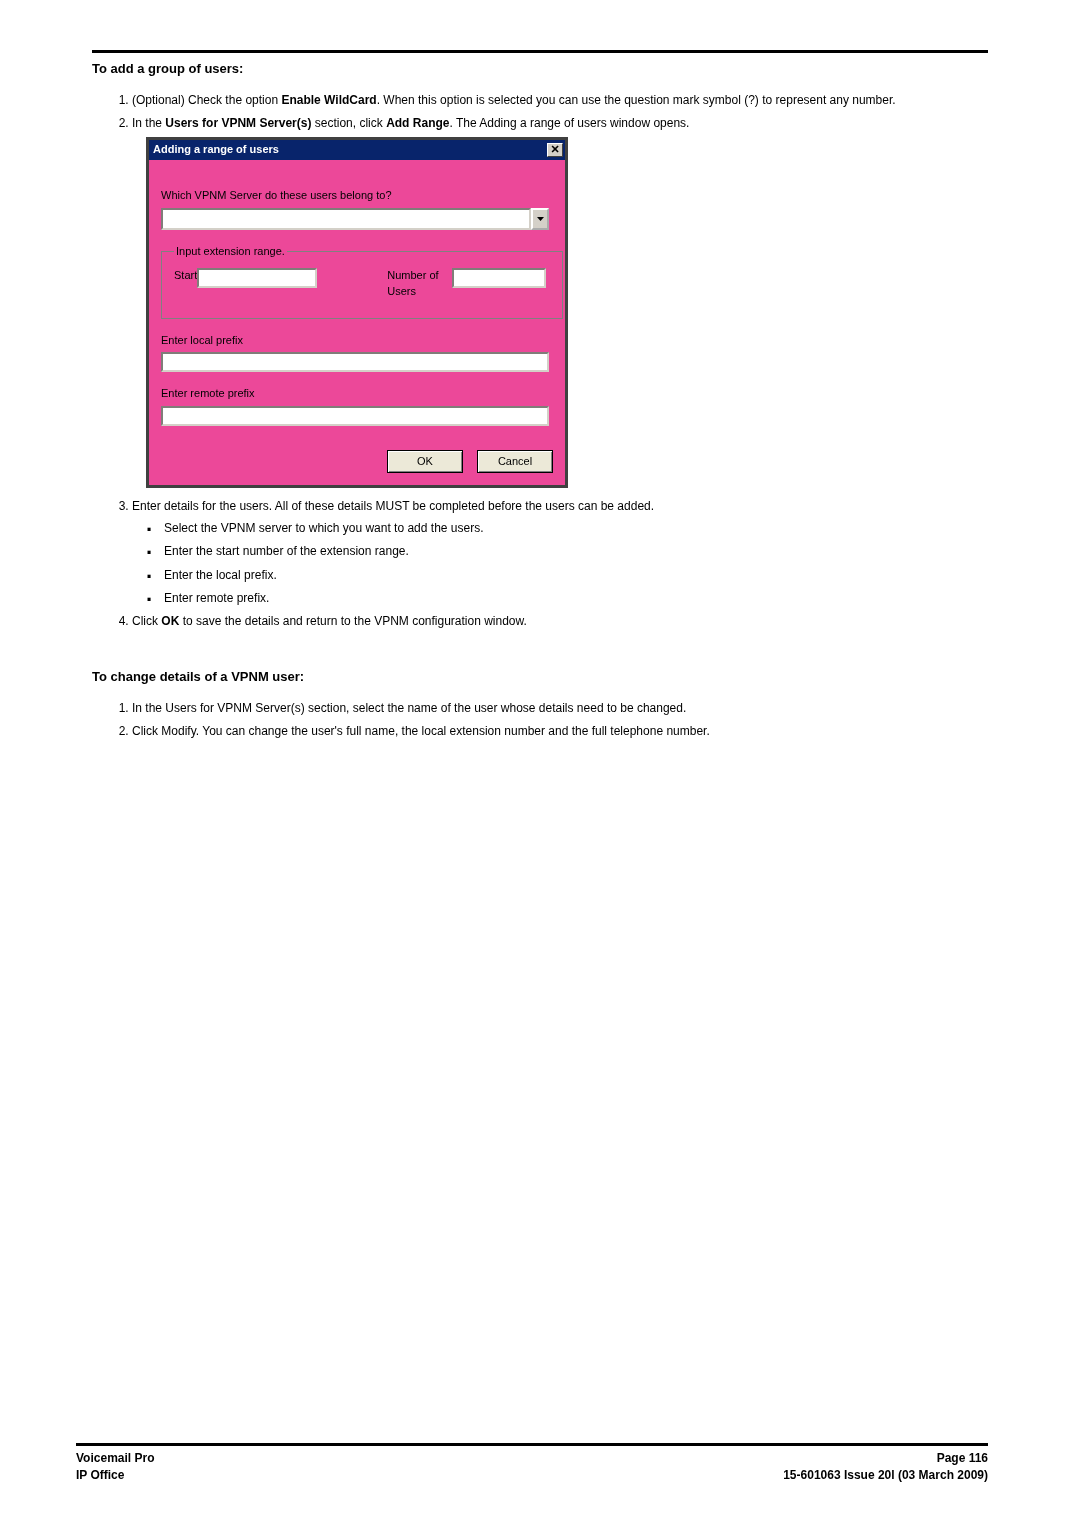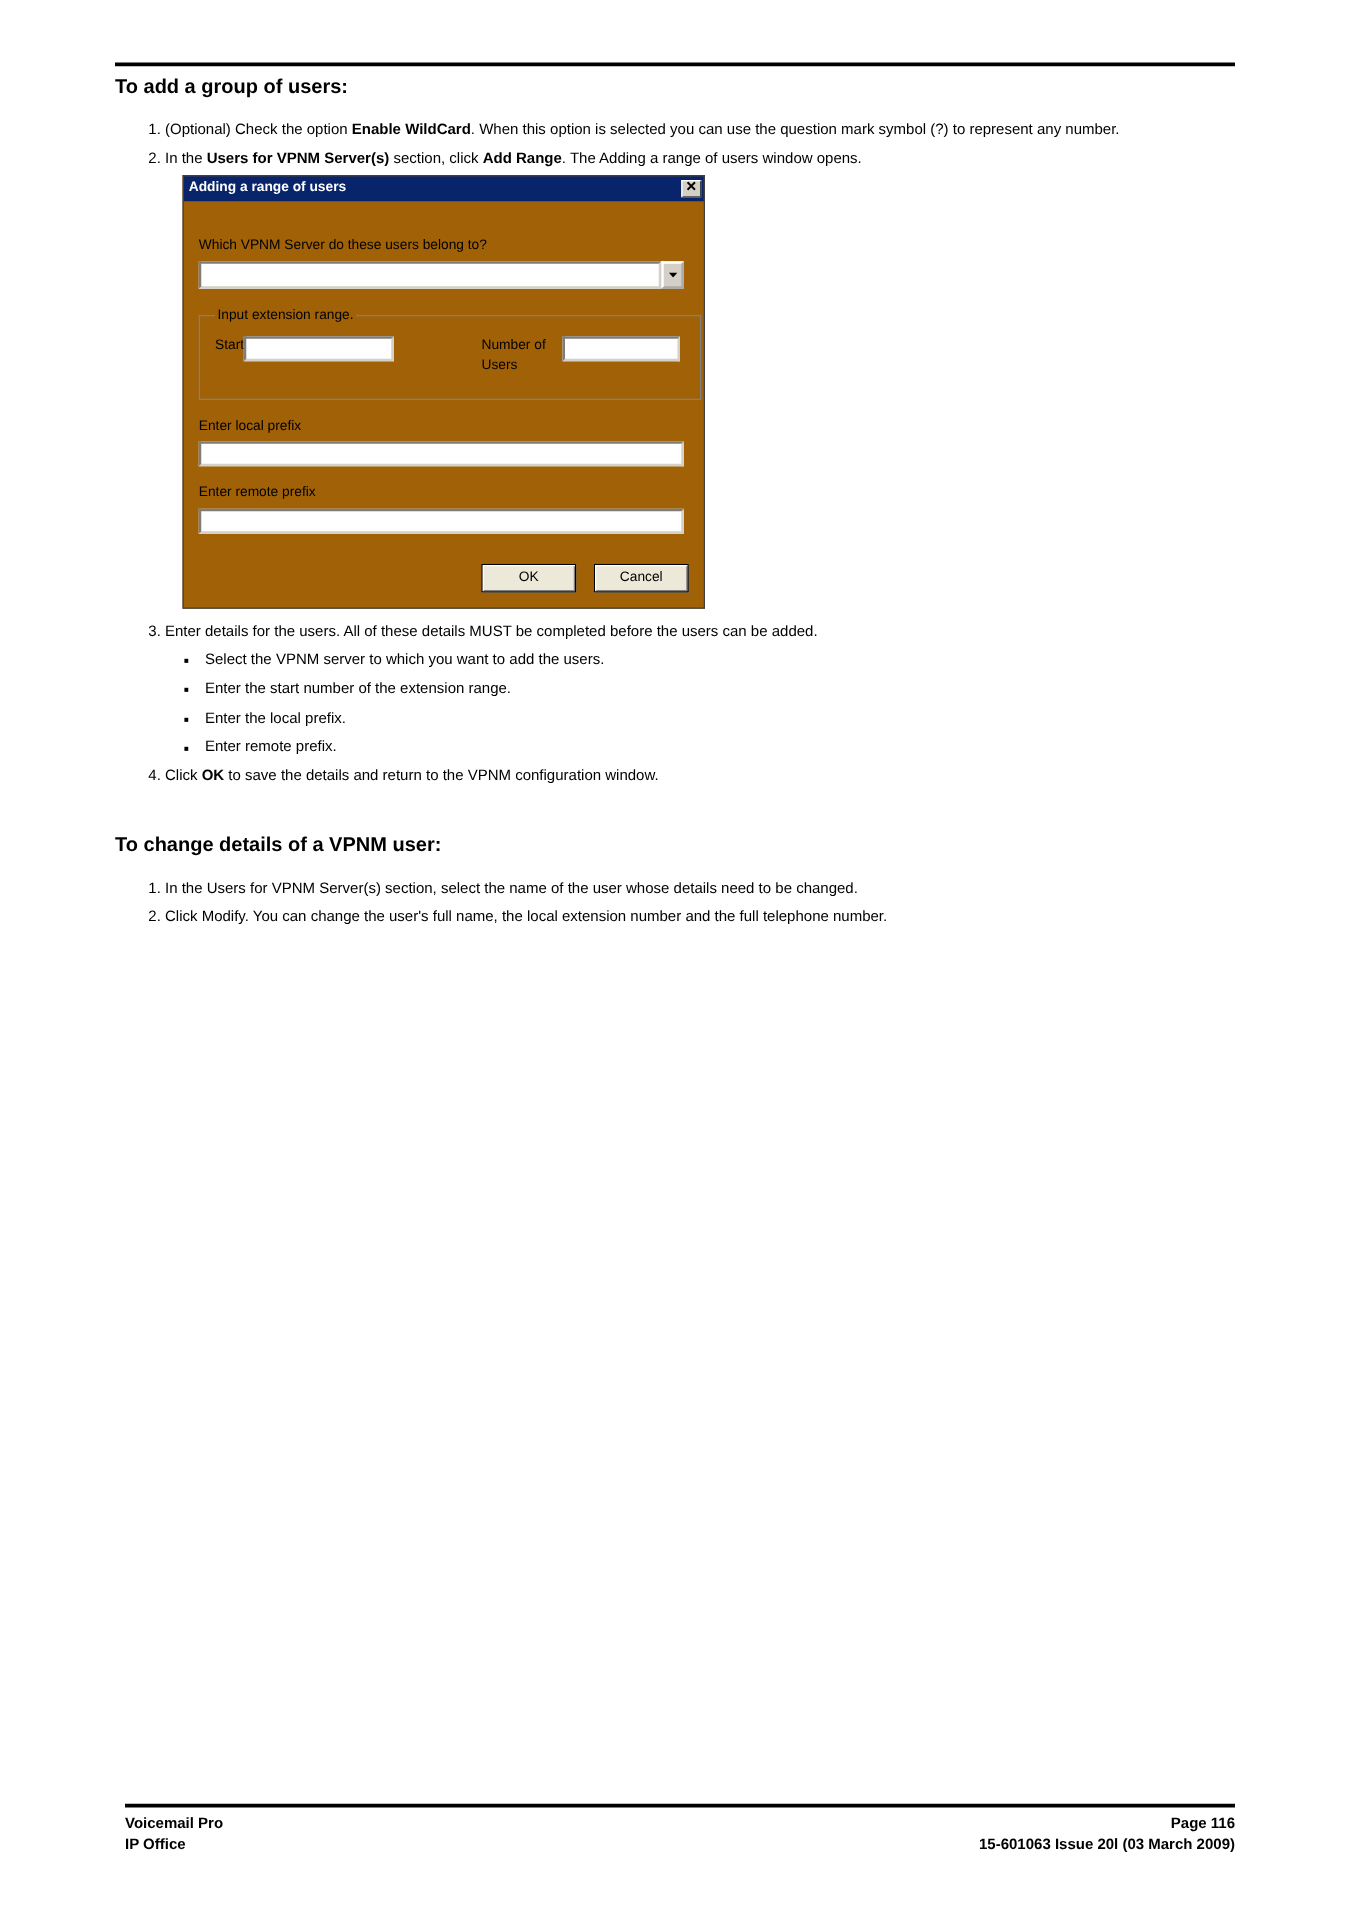--- a/index.html
+++ b/index.html
@@ -17,21 +17,21 @@
     box-sizing: border-box;
     padding: 50px 92px 60px 92px;
   }
   .thick-rule {
     border: none;
     border-top: 3px solid #000;
     margin: 0 0 8px 0;
   }
   .section-heading {
     font-weight: bold;
-    font-size: 16px;
+    font-size: 13px;
     margin-bottom: 6px;
   }
   ol.steps {
     margin: 16px 0 12px 0;
     padding-left: 40px;
   }
   ol.steps > li {
     margin-bottom: 6px;
     line-height: 1.45;
   }
@@ -51,22 +51,22 @@
     left: -18px;
     top: -6px;
     font-size: 22px;
     font-weight: bold;
   }
   .dialog-wrap {
     margin: 4px 0 10px 14px;
   }
   .dialog {
     width: 416px;
-    border: 1px solid #404040;
-    background: #a16207;
+    border: 3px solid #404040;
+    background: #ec4899;
     font-family: Tahoma, sans-serif;
     font-size: 11px;
     color: #000;
   }
   .titlebar {
     background: #08246b;
     color: #fff;
     display: flex;
     align-items: center;
     justify-content: space-between;
@@ -159,21 +159,21 @@
     border: 1px solid #000;
     box-shadow: inset 1px 1px 0 #fff, inset -1px -1px 0 #808080;
     font-family: Tahoma, sans-serif;
     font-size: 11px;
     text-align: center;
     line-height: 21px;
     box-sizing: border-box;
   }
   .footer {
     position: absolute;
-    left: 100px;
+    left: 76px;
     right: 92px;
     bottom: 44px;
   }
   .footer-rule {
     border: none;
     border-top: 3px solid #000;
     margin: 0 0 4px 0;
   }
   .footer-row {
     display: flex;

